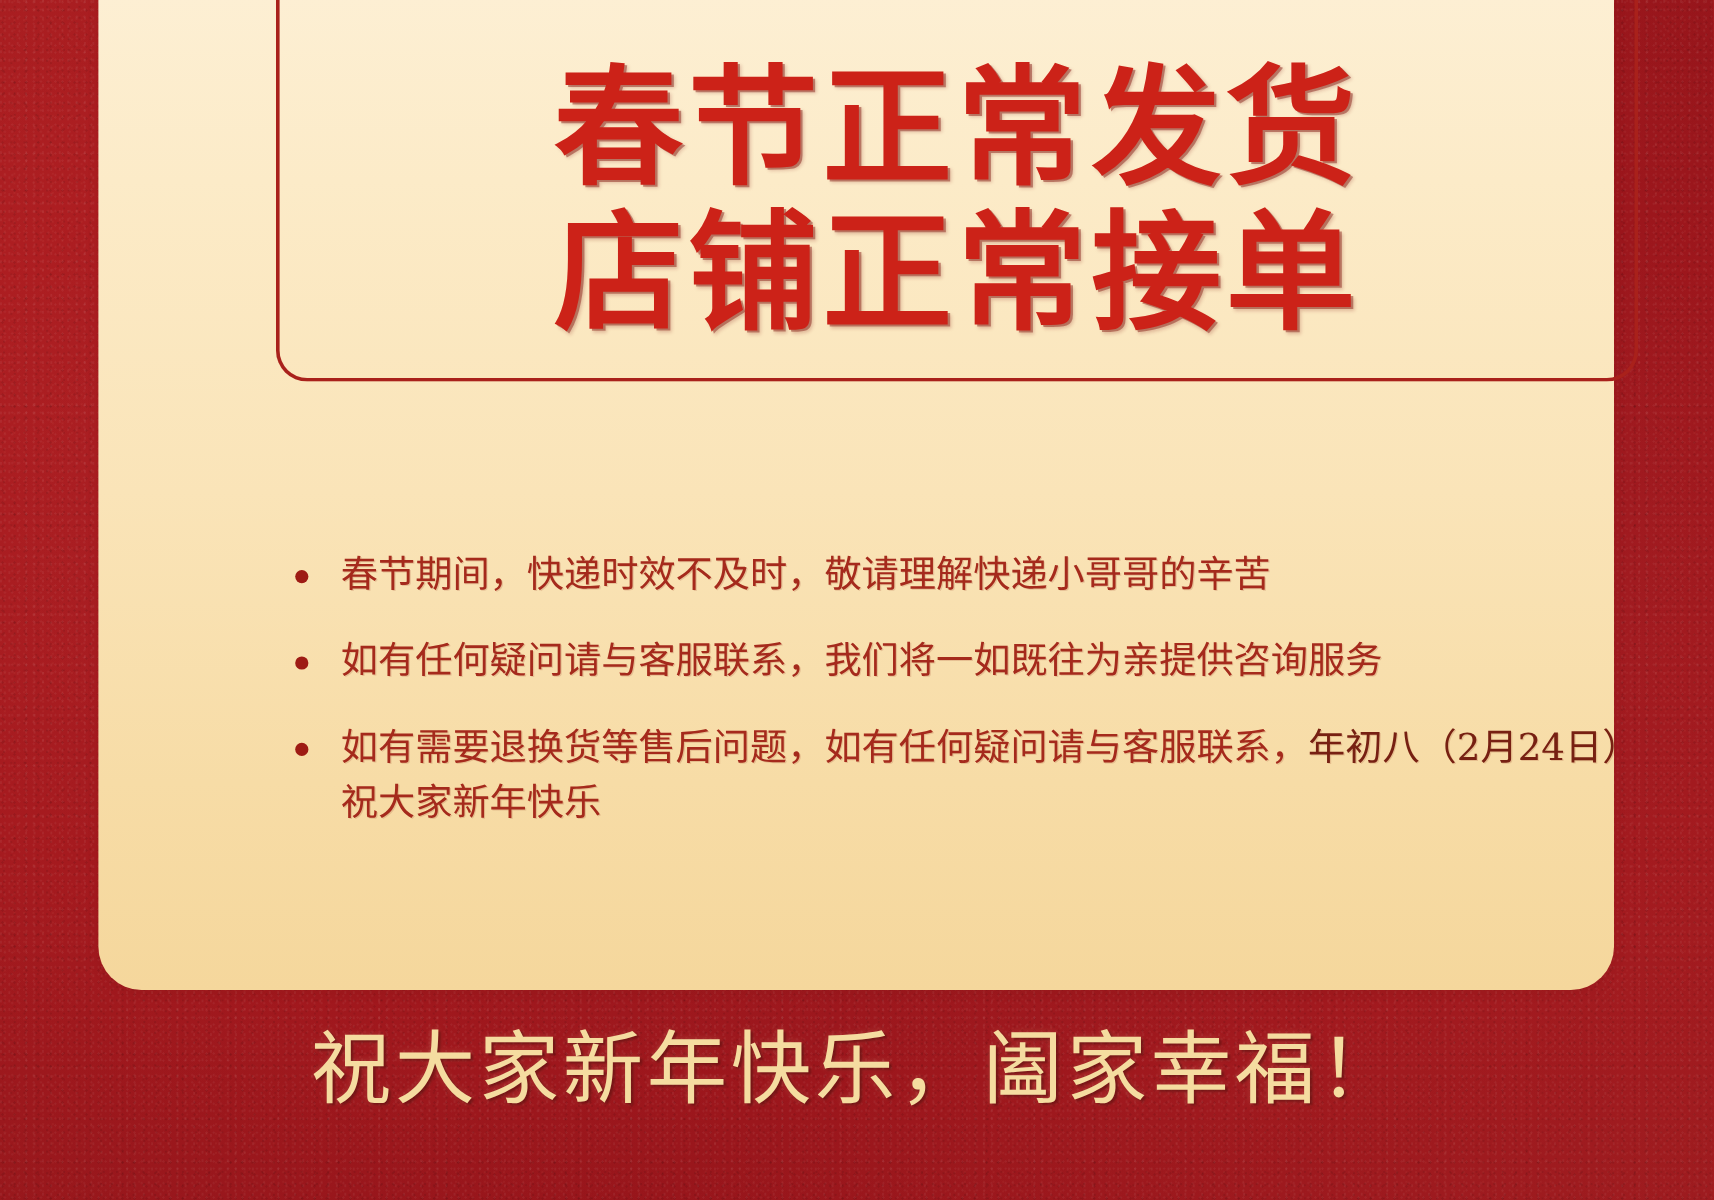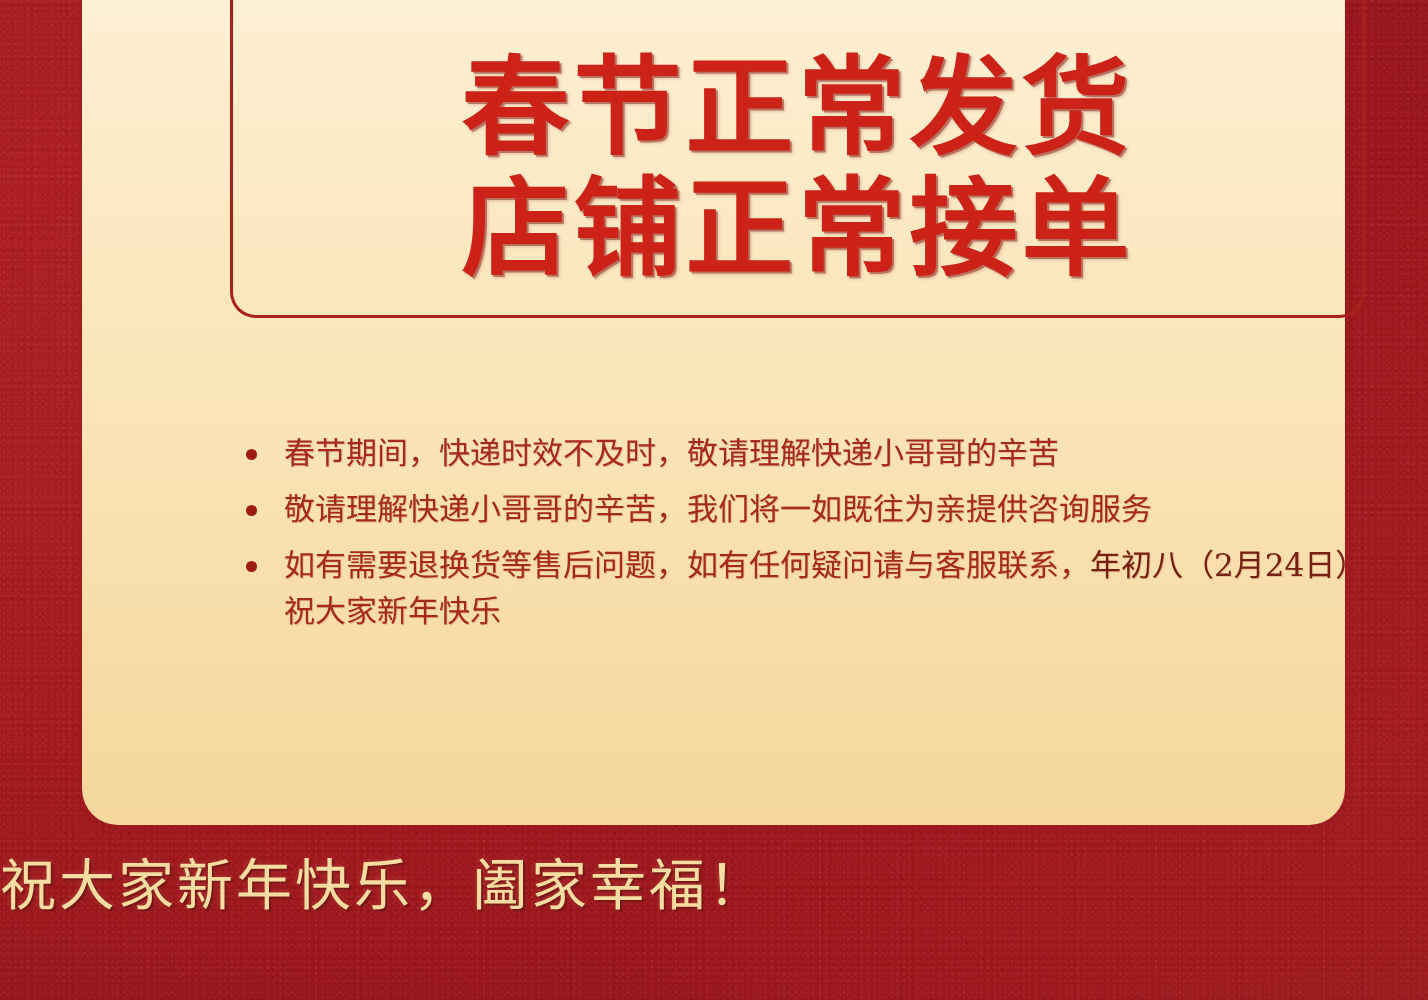--- a/index.html
+++ b/index.html
@@ -116,20 +116,21 @@
 
   .bullet-item {
     position: relative;
     padding-left: 50px;
     margin-bottom: 10px;
     font-family: "DejaVu Serif", "Liberation Serif", serif;
     font-size: 31px;
     line-height: 46px;
     color: #A52A1C;
     text-shadow: 1px 1px 0 rgba(150, 50, 30, 0.18);
+    margin-top: 26px;
   }
 
   .bullet-item::before {
     content: "";
     position: absolute;
     left: 12px;
     top: 19px;
     width: 11px;
     height: 11px;
     border-radius: 50%;
@@ -140,23 +141,23 @@
     font-weight: normal;
     color: #772012;
   }
 
   
   .greeting {
     position: absolute;
     left: 0;
     right: 0;
     top: 855px;
-    text-align: left;
-    font-family: "DejaVu Serif", "Liberation Serif", serif;
-    font-size: 56px;
+    text-align: center;
+    font-family: "DejaVu Serif", "Liberation Serif", serif;
+    font-size: 67px;
     line-height: 1.1;
     letter-spacing: 3px;
     color: #F5DCA0;
     text-shadow:
       2px 2px 2px rgba(80, 10, 10, 0.55),
       0 0 6px rgba(255, 225, 170, 0.18);
     white-space: nowrap;
   }
 </style>
 </head>
@@ -174,21 +175,21 @@
       <div class="headline-line line-1">店铺正常接单</div>
     </div>
 
     <ul class="bullet-list">
 
       <li class="bullet-item">
         <span>春节期间，快递时效不及时，敬请理解快递小哥哥的辛苦</span>
       </li>
 
       <li class="bullet-item">
-        <span>敬请理解快递小哥哥的辛苦，我们将一如既往为亲提供咨询服务</span>
+        <span>如有任何疑问请与客服联系，我们将一如既往为亲提供咨询服务</span>
       </li>
 
       <li class="bullet-item">
         <span>如有需要退换货等售后问题，如有任何疑问请与客服联系，</span><span class="emph">年初八（2月24日）</span><span>祝大家新年快乐</span>
       </li>
 
     </ul>
 
   </div>
 

